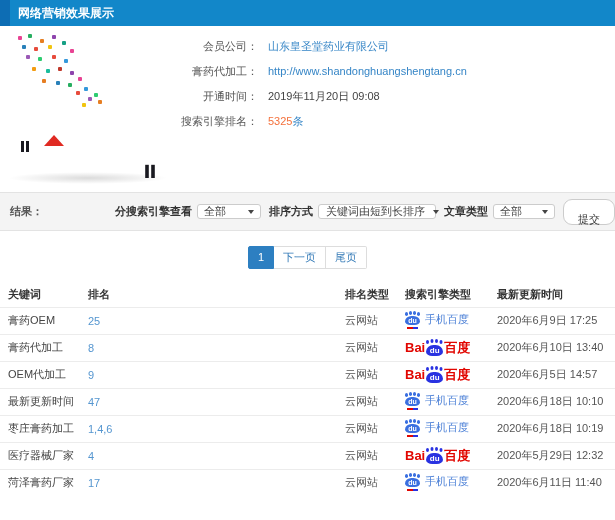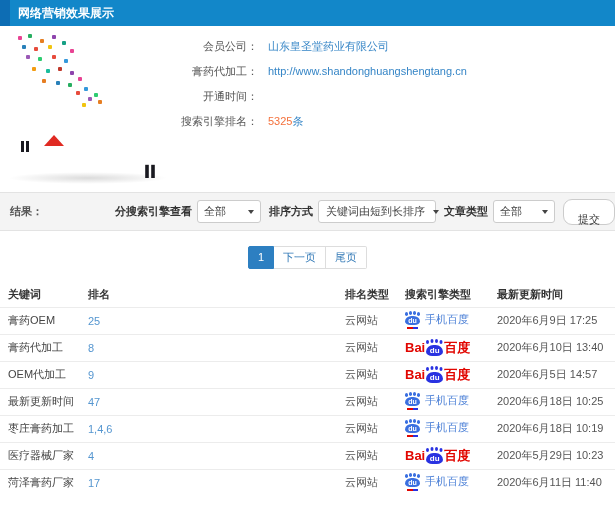--- a/index.html
+++ b/index.html
@@ -72,21 +72,21 @@
   .info-row .value.link { color:#3585c6; cursor:pointer; }
   .info-row .value .num { color:#f4713c; }
   .info-row .value .suffix { color:#3585c6; }
 
   
   .filter-bar { display:flex; align-items:center; height:39px; background:#f4f4f4;
     border-top:1px solid #e3e3e3; border-bottom:1px solid #e3e3e3; padding:0 0 0 10px; font-size:11px; }
   .result-label { color:#555; font-weight:bold; }
   .filter-controls { margin-left:auto; display:flex; align-items:center; }
   .filter-controls .f-label { font-weight:bold; color:#333; margin:0 5px 0 8px; white-space:nowrap; }
-  .select { display:inline-flex; align-items:center; justify-content:space-between; height:23px;
+  .select { display:inline-flex; align-items:center; justify-content:space-between; height:15px;
     background:#fff; border:1px solid #ccc; border-radius:3px; padding:0 6px; cursor:pointer; white-space:nowrap; }
   .select .caret { width:0; height:0; border-left:3.5px solid transparent; border-right:3.5px solid transparent;
     border-top:4px solid #444; margin-left:8px; }
   .sel-engine { width:64px; } .sel-sort { width:118px;padding-left:7px; } .sel-article { width:62px; }
   .submit-btn { height:25px; margin-left:8px; padding:12px 14px; background:#fff; border:1px solid #ccc;
     border-radius:9px; font-size:11px; color:#333; cursor:pointer; }
 
   
   .pagination { display:flex; justify-content:center; padding:15px 0 14px; }
   .page-btn { min-width:22px; padding:0 9px; height:23px; line-height:21px; text-align:center; font-size:11px;
@@ -155,20 +155,21 @@
     <div class="info-row">
       <span class="label">会员公司：</span>
       <span class="value link">山东皇圣堂药业有限公司</span>
     </div>
     <div class="info-row">
       <span class="label">膏药代加工：</span>
       <span class="value link">http://www.shandonghuangshengtang.cn</span>
     </div>
     <div class="info-row">
       <span class="label">开通时间：</span>
+      <span class="value">2019年11月20日 09:08</span>
     </div>
     <div class="info-row">
       <span class="label">搜索引擎排名：</span>
       <span class="value"><span class="num">5325</span><span class="suffix">条</span></span>
     </div>
   </div>
 </section>
 
 <section class="filter-bar">
   <span class="result-label">结果：</span>
@@ -263,21 +264,21 @@
         <td class="rank">47</td>
         <td class="rtype">云网站</td>
         <td><span class="logo-mbaidu">
             <span class="m-paw">
               <span class="toes"></span>
               <span class="du">du</span>
               <span class="m-underline"></span>
             </span>
             <span class="m-label">手机百度</span>
           </span></td>
-        <td class="updated">2020年6月18日 10:25</td>
+        <td class="updated">2020年6月18日 10:10</td>
       </tr>
       <tr>
         <td>枣庄膏药加工</td>
         <td class="rank">1,4,6</td>
         <td class="rtype">云网站</td>
         <td><span class="logo-mbaidu">
             <span class="m-paw">
               <span class="toes"></span>
               <span class="du">du</span>
               <span class="m-underline"></span>
@@ -291,21 +292,21 @@
         <td class="rank">4</td>
         <td class="rtype">云网站</td>
         <td><span class="logo-baidu">
             <span class="b-bai">Bai</span>
             <span class="b-paw">
               <span class="toes"></span>
               <span class="du">du</span>
             </span>
             <span class="b-cn">百度</span>
           </span></td>
-        <td class="updated">2020年5月29日 10:23</td>
+        <td class="updated">2020年5月29日 12:32</td>
       </tr>
       <tr>
         <td>菏泽膏药厂家</td>
         <td class="rank">17</td>
         <td class="rtype">云网站</td>
         <td><span class="logo-mbaidu">
             <span class="m-paw">
               <span class="toes"></span>
               <span class="du">du</span>
               <span class="m-underline"></span>

